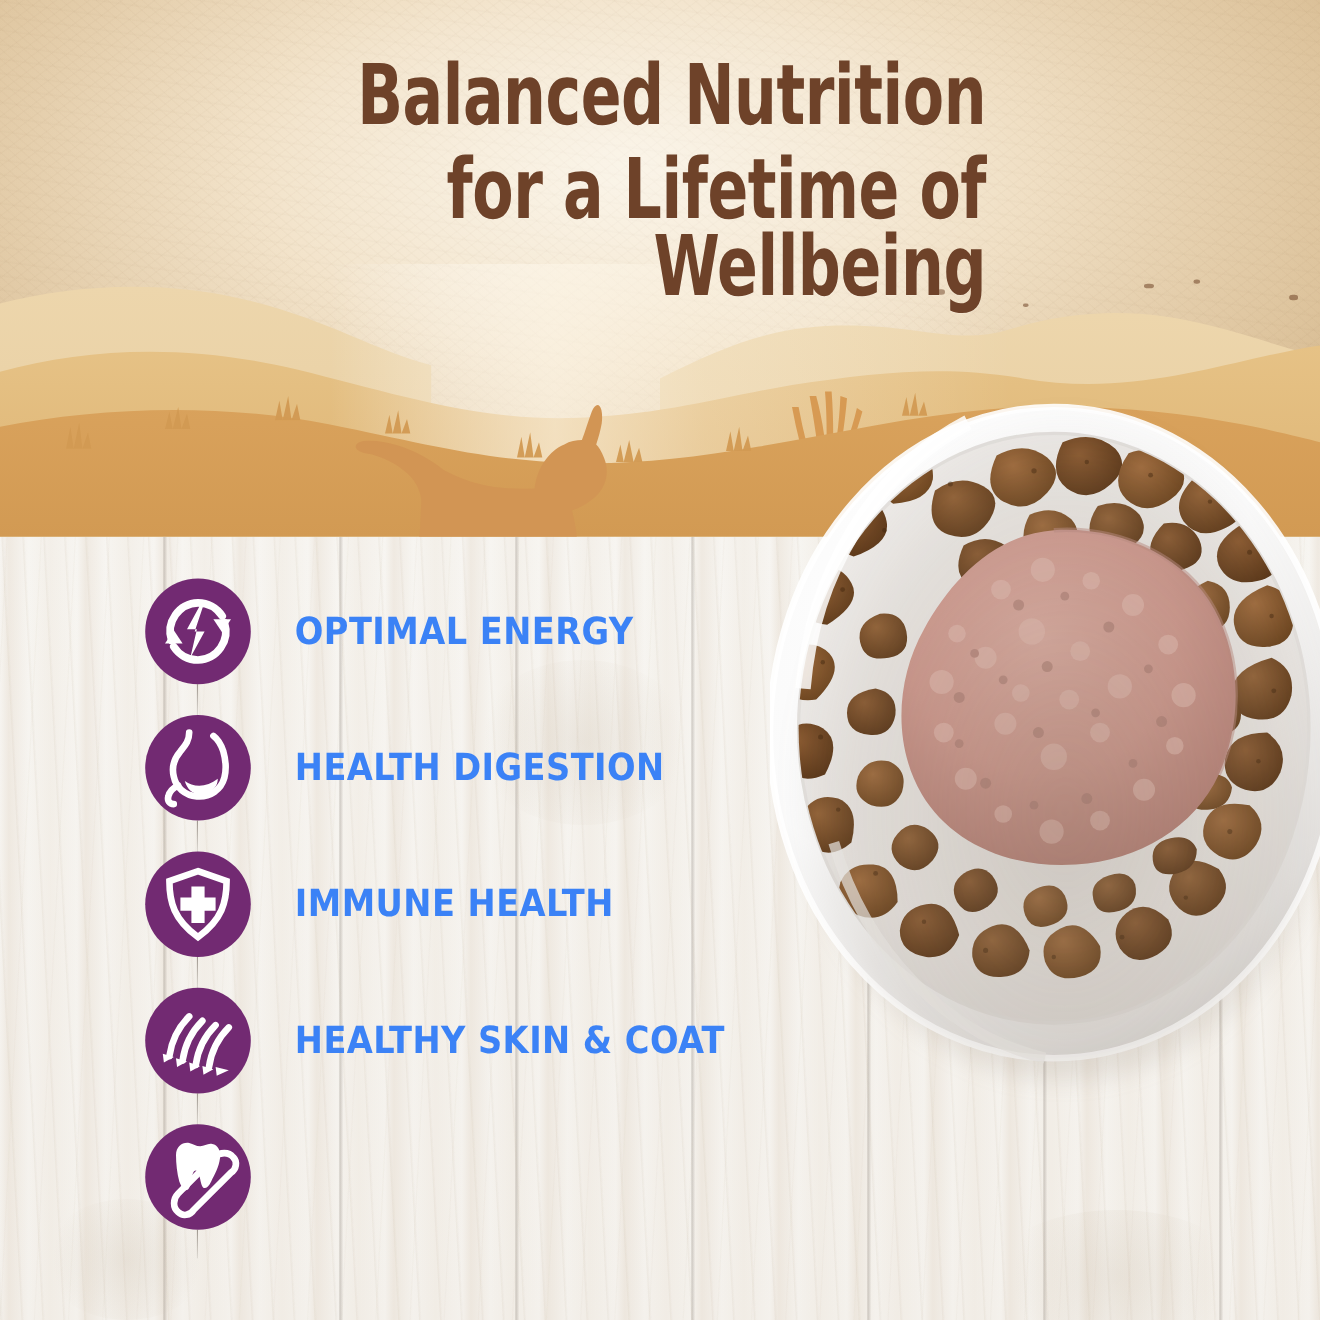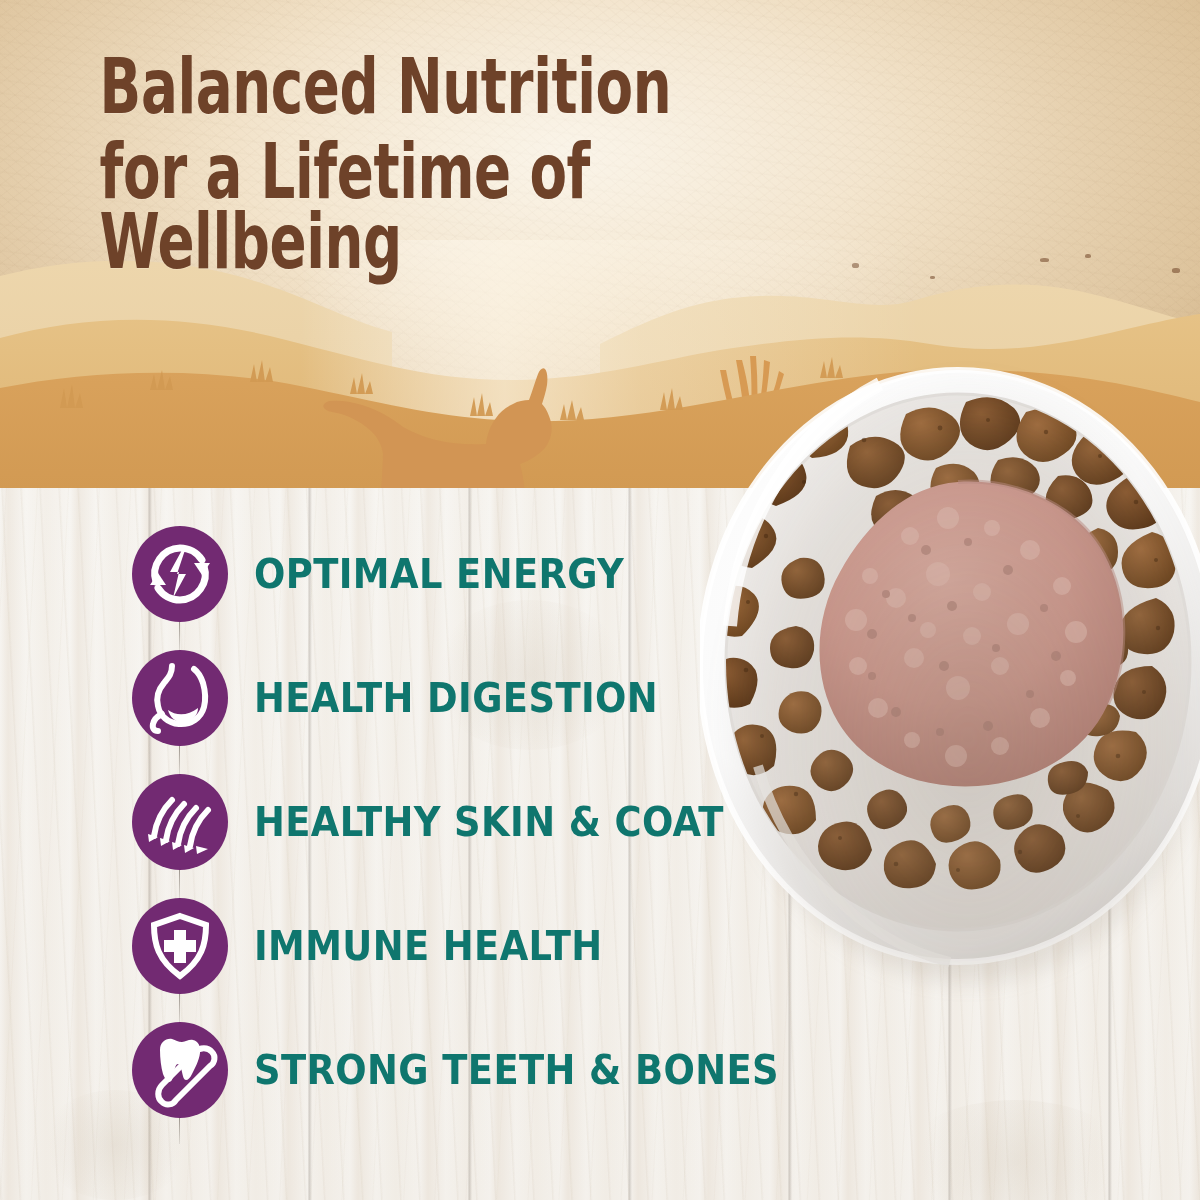--- a/index.html
+++ b/index.html
@@ -86,21 +86,21 @@
     background: radial-gradient(ellipse 760px 400px at 48% 30%, rgba(255,255,255,0.50) 0%, rgba(255,255,255,0.12) 46%, rgba(168,132,88,0.13) 88%, rgba(150,112,68,0.20) 100%);
   }
   .speck {
     position:absolute; background:#6f4326; border-radius:40%;
     opacity:.55;
   }
 
   
   .headline {
     position: absolute; left: 0; top: 52px; width: 996px;
-    text-align: left;
+    text-align: right;
     z-index: 6;
     color: #6e4229;
     font-family: "Liberation Sans Narrow", "DejaVu Sans Condensed", "Liberation Sans", sans-serif;
     font-weight: bold;
     letter-spacing: -0.5px;
     line-height: 0.93;
     text-shadow: 0 1px 0 rgba(255,255,255,.18);
   }
   .hl-1 { font-size: 76px; transform: scaleX(0.80); }
   .hl-2 { font-size: 76px; transform: scaleX(0.80); margin-top: 14px; }
@@ -132,25 +132,25 @@
     position:absolute; left:0; top:0;
     width: 96px; height: 96px; border-radius: 50%;
     background: #722a72;
   }
   .icon-circle svg { position:absolute; left:0; top:0; }
   .connector {
     position:absolute; left:47px; top:96px; width:1px; height:30px;
     background: linear-gradient(180deg, rgba(90,80,70,.55), rgba(90,80,70,.12));
   }
   .bullet-label {
-    margin-left: 26px;
-    color: #0f766e;
+    margin-left: 40px;
+    color: #3b82f6;
     font-family: "Liberation Sans Narrow", "DejaVu Sans Condensed", "Liberation Sans", sans-serif;
     font-weight: bold;
-    font-size: 41px;
+    font-size: 34px;
     letter-spacing: 0.4px;
     white-space: nowrap;
     transform: scaleX(1.0);
   }
 
   
   .bowl-layer {
     position: absolute; left: 700px; top: 336px;
     width: 520px; height: 680px;
     z-index: 9;
@@ -327,68 +327,67 @@
         </div>
         <div class="connector"></div>
       </div>
       <div class="bullet-label">HEALTH DIGESTION</div>
     </div>
 
     <div class="bullet-row">
       <div class="icon-wrap">
         <div class="icon-circle">
           <svg width="96" height="96" viewBox="0 0 96 96" xmlns="http://www.w3.org/2000/svg">
-            <g fill="none" stroke="#ffffff" stroke-width="6" stroke-linecap="round">
-              <path d="M22 62 C 24 48 30 36 40 26"></path>
-              <path d="M34 66 C 36 52 42 40 52 30"></path>
-              <path d="M46 70 C 48 56 54 44 64 34"></path>
-              <path d="M58 72 C 60 58 66 46 76 36"></path>
-            </g>
-            <g fill="#ffffff">
-              <path d="M16 60 l10 3 l-9 5 z"></path>
-              <path d="M28 64 l10 3 l-9 5 z"></path>
-              <path d="M40 68 l10 3 l-9 5 z"></path>
-              <path d="M52 71 l10 3 l-9 5 z"></path>
-              <path d="M64 72 l12 3 l-11 5 z"></path>
-            </g>
-          </svg>
-        </div>
-        <div class="connector"></div>
-      </div>
-      <div class="bullet-label">HEALTHY SKIN &amp; COAT</div>
-    </div>
-
-    <div class="bullet-row">
-      <div class="icon-wrap">
-        <div class="icon-circle">
-          <svg width="96" height="96" viewBox="0 0 96 96" xmlns="http://www.w3.org/2000/svg">
             <path d="M48 18 L74 27 C 74 46 70 62 48 78 C 26 62 22 46 22 27 Z" fill="none" stroke="#ffffff" stroke-width="6"></path>
             <path d="M42 32 h12 v10 h10 v12 h-10 v11 h-12 v-11 h-10 v-12 h10 z" fill="#ffffff"></path>
           </svg>
         </div>
         <div class="connector"></div>
       </div>
       <div class="bullet-label">IMMUNE HEALTH</div>
+    </div>
+
+    <div class="bullet-row">
+      <div class="icon-wrap">
+        <div class="icon-circle">
+          <svg width="96" height="96" viewBox="0 0 96 96" xmlns="http://www.w3.org/2000/svg">
+            <g fill="none" stroke="#ffffff" stroke-width="6" stroke-linecap="round">
+              <path d="M22 62 C 24 48 30 36 40 26"></path>
+              <path d="M34 66 C 36 52 42 40 52 30"></path>
+              <path d="M46 70 C 48 56 54 44 64 34"></path>
+              <path d="M58 72 C 60 58 66 46 76 36"></path>
+            </g>
+            <g fill="#ffffff">
+              <path d="M16 60 l10 3 l-9 5 z"></path>
+              <path d="M28 64 l10 3 l-9 5 z"></path>
+              <path d="M40 68 l10 3 l-9 5 z"></path>
+              <path d="M52 71 l10 3 l-9 5 z"></path>
+              <path d="M64 72 l12 3 l-11 5 z"></path>
+            </g>
+          </svg>
+        </div>
+        <div class="connector"></div>
+      </div>
+      <div class="bullet-label">HEALTHY SKIN &amp; COAT</div>
     </div>
 
     <div class="bullet-row">
       <div class="icon-wrap">
         <div class="icon-circle">
           <svg width="96" height="96" viewBox="0 0 96 96" xmlns="http://www.w3.org/2000/svg">
             <path d="M28 28 C 28 20 34 16 40 17 C 44 18 46 20 50 20 C 54 20 57 17 61 18
                      C 66 19 69 24 68 31 C 67 39 63 46 60 52 C 58 56 56 58 54 58
                      C 52 58 51 55 50 50 C 49 45 48 42 46 42 C 44 42 43 45 42 50
                      C 41 56 40 60 37 60 C 35 60 33 57 31 52 C 29 45 28 36 28 28 Z" fill="#ffffff"></path>
             <path d="M63 30 C 68 25 76 25 80 30 C 84 34 83 41 78 44 L44 78
                      C 41 83 34 84 30 80 C 25 76 25 68 30 63 Z" fill="none" stroke="#ffffff" stroke-width="6" stroke-linejoin="round"></path>
           </svg>
         </div>
         <div class="connector" style="height:26px;"></div>
       </div>
-      <div class="bullet-label">STRONG TEETH &amp; BONES</div>
     </div>
   </div>
 
   <div class="headline">
     <div class="hl-1">Balanced Nutrition</div>
     <div class="hl-2">for a Lifetime of Wellbeing</div>
   </div>
 
   <div class="bowl-layer">
     <div class="bowl-shadow"></div>

